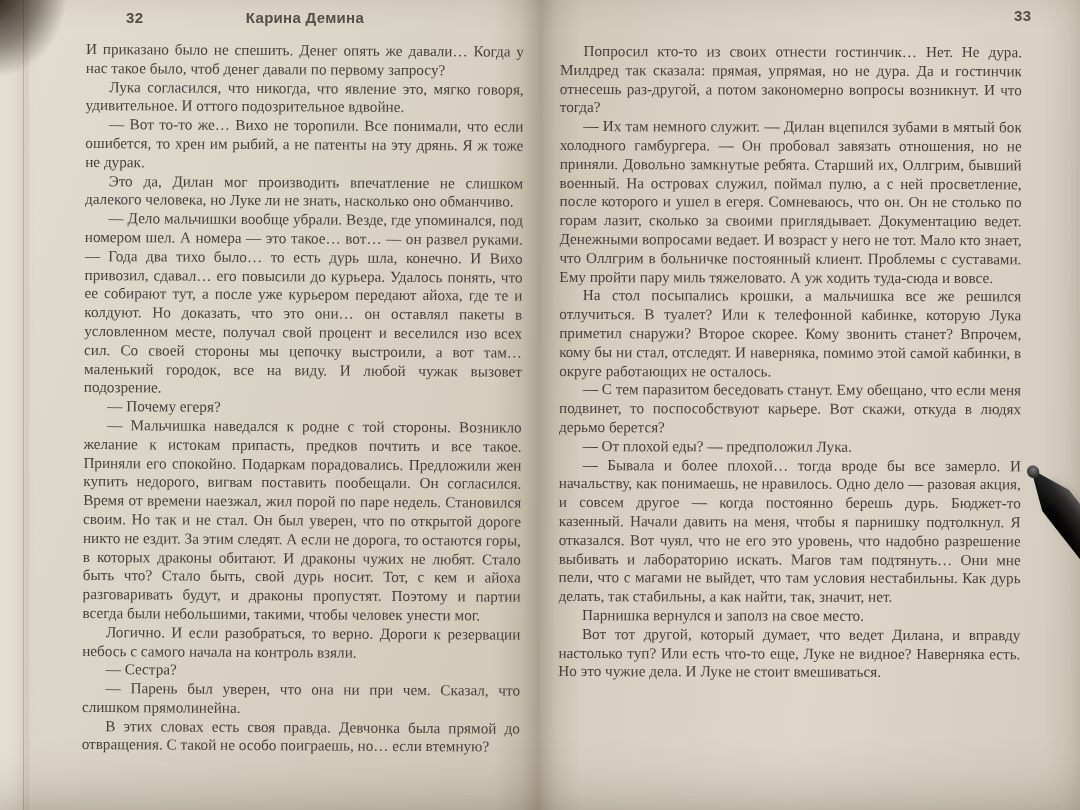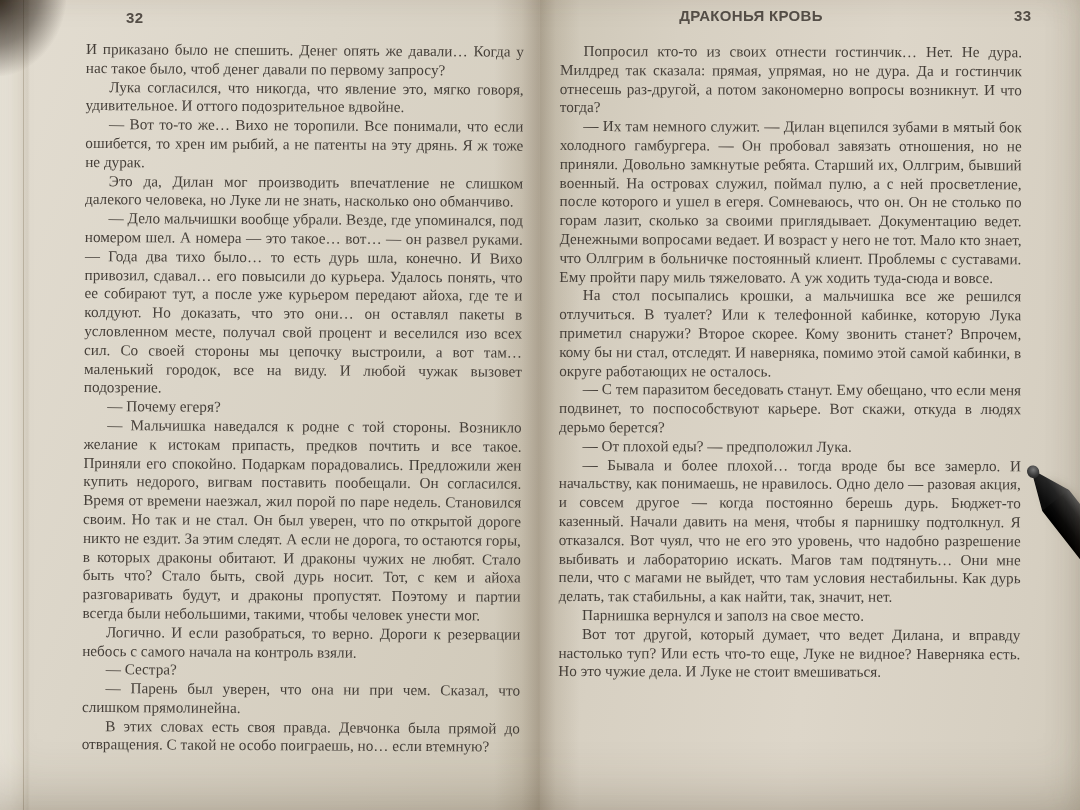--- a/index.html
+++ b/index.html
@@ -93,21 +93,21 @@
 <div class="photo">
 
   <div class="page left"></div>
   <div class="page right"></div>
 
   <div class="edge-band"></div>
   <div class="gutter"></div>
   <div class="corner-tl"></div>
 
   <div class="runhead num-left">32</div>
-  <div class="runhead title-right">ДРАКОНЬЯ КРОВЬ</div>
+  <div class="runhead title-left">Карина Демина</div>
   <div class="runhead num-right">33</div>
 
   <div class="col left">
       <p class="para noindent">И приказано было не спешить. Денег опять же давали… Когда у нас такое было, чтоб денег давали по первому запросу?</p>
       <p class="para">Лука согласился, что никогда, что явление это, мягко говоря, удивительное. И оттого подозрительное вдвойне.</p>
       <p class="para">— Вот то-то же… Вихо не торопили. Все понимали, что если ошибется, то хрен им рыбий, а не патенты на эту дрянь. Я ж тоже не дурак.</p>
       <p class="para">Это да, Дилан мог производить впечатление не слишком далекого человека, но Луке ли не знать, насколько оно обманчиво.</p>
       <p class="para">— Дело мальчишки вообще убрали. Везде, где упоминался, под номером шел. А номера — это такое… вот… — он развел руками. — Года два тихо было… то есть дурь шла, конечно. И Вихо привозил, сдавал… его повысили до курьера. Удалось понять, что ее собирают тут, а после уже курьером передают айоха, где те и колдуют. Но доказать, что это они… он оставлял пакеты в условленном месте, получал свой процент и веселился изо всех сил. Со своей стороны мы цепочку выстроили, а вот там… маленький городок, все на виду. И любой чужак вызовет подозрение.</p>
       <p class="para">— Почему егеря?</p>
       <p class="para">— Мальчишка наведался к родне с той стороны. Возникло желание к истокам припасть, предков почтить и все такое. Приняли его спокойно. Подаркам порадовались. Предложили жен купить недорого, вигвам поставить пообещали. Он согласился. Время от времени наезжал, жил порой по паре недель. Становился своим. Но так и не стал. Он был уверен, что по открытой дороге никто не ездит. За этим следят. А если не дорога, то остаются горы, в которых драконы обитают. И драконы чужих не любят. Стало быть что? Стало быть, свой дурь носит. Тот, с кем и айоха разговаривать будут, и драконы пропустят. Поэтому и партии всегда были небольшими, такими, чтобы человек унести мог.</p>

